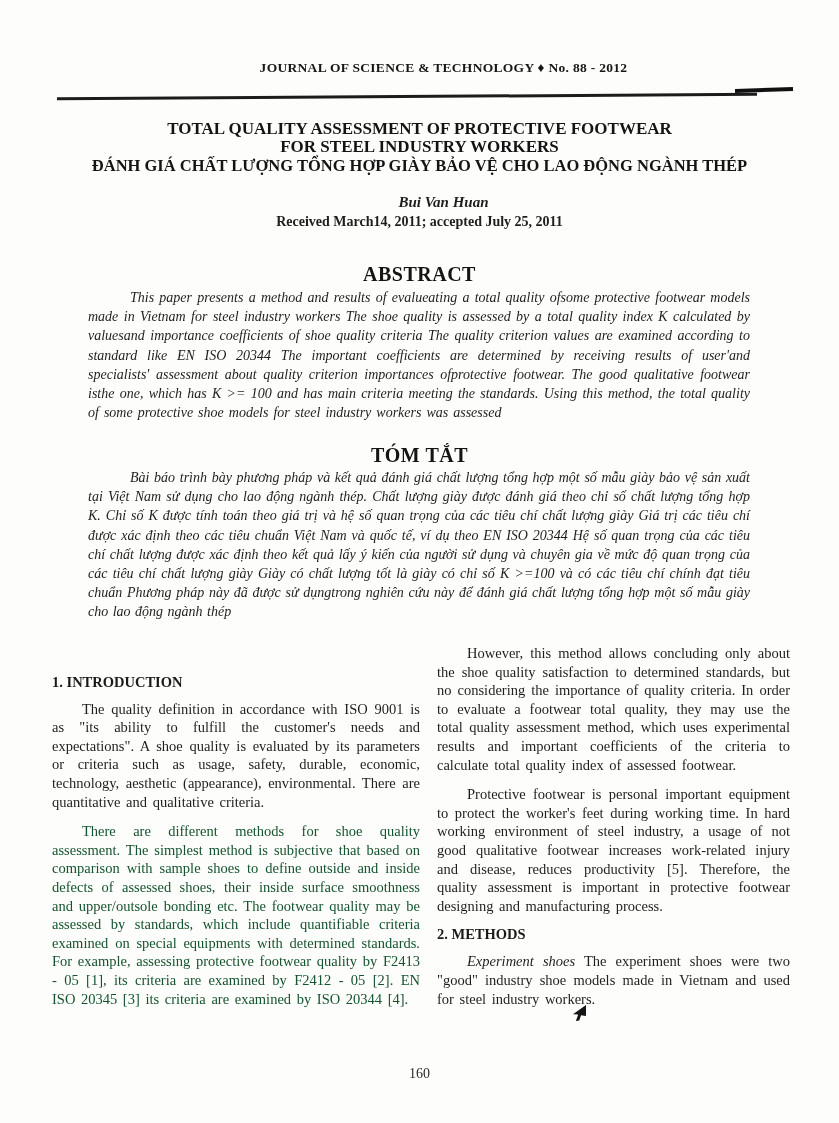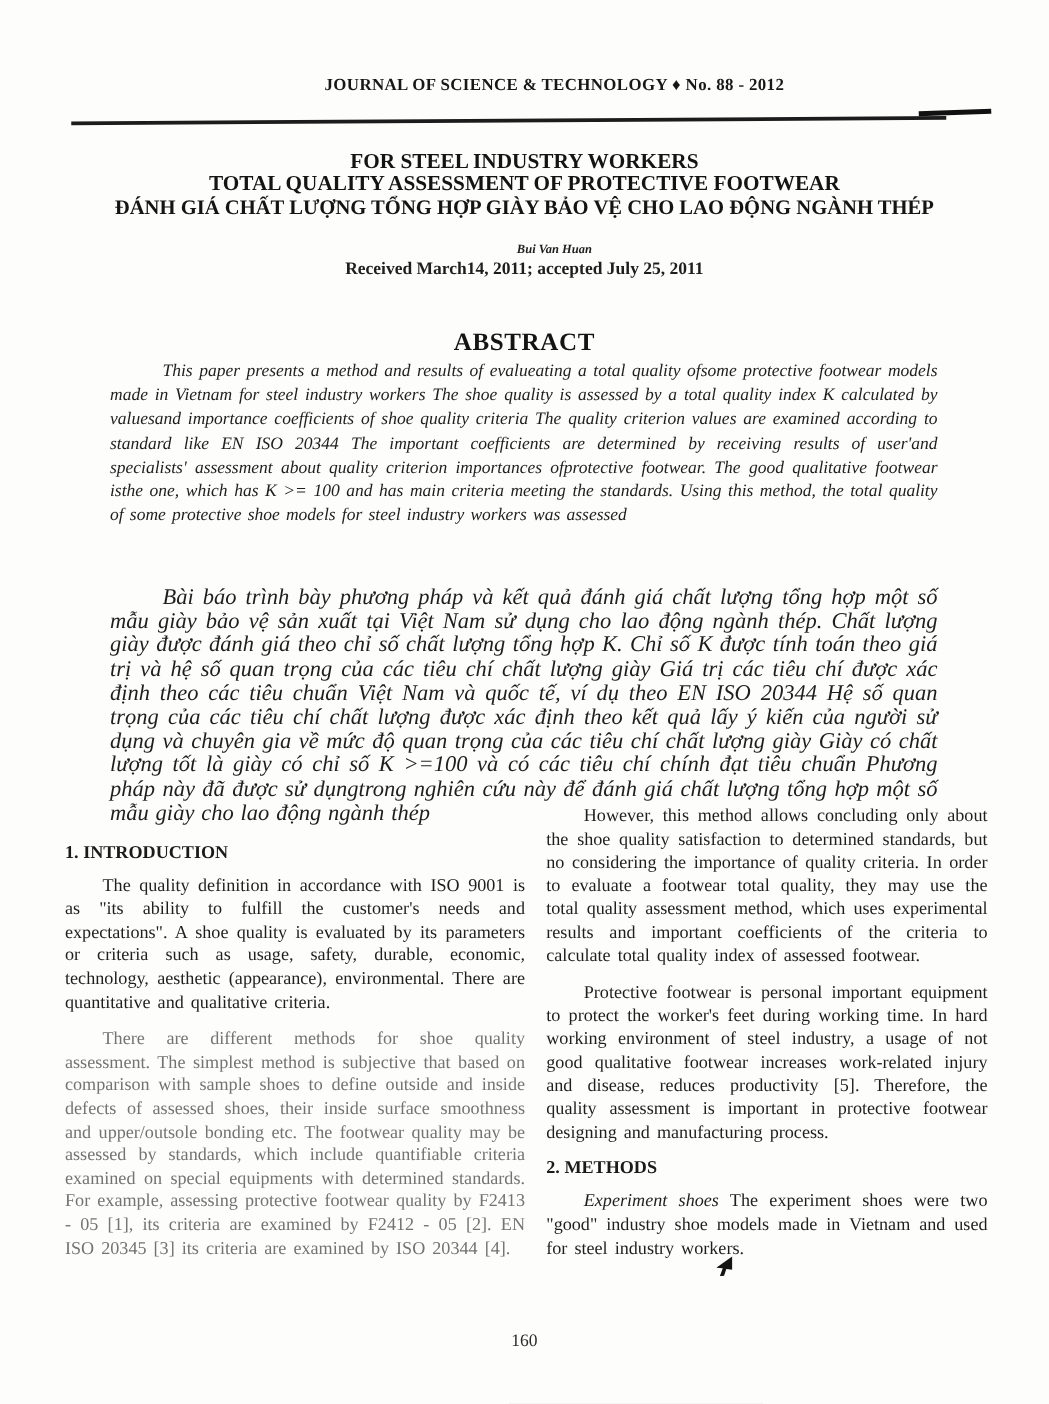--- a/index.html
+++ b/index.html
@@ -25,59 +25,59 @@
   .header-rule-end{
     position:absolute;top:88px;left:735px;width:58px;height:4px;
     background:#111;transform:rotate(-2deg);
   }
   
   .title-block{position:absolute;top:120px;left:0;width:100%;text-align:center;}
   .title-en{font-weight:bold;font-size:17px;line-height:17.5px;color:#141414;}
   .title-vi{font-weight:bold;font-size:16.5px;line-height:18px;margin-top:2px;color:#141414;}
   
   .author-block{position:absolute;top:194px;left:0;width:100%;text-align:center;}
-  .author-name{font-weight:bold;font-style:italic;font-size:10px;padding-left:48px;}
+  .author-name{font-weight:bold;font-style:italic;font-size:15px;padding-left:48px;}
   .author-affil{font-weight:bold;font-style:italic;font-size:14px;margin-top:3px;}
   .author-received{font-weight:bold;font-size:14px;margin-top:3px;}
   
   .section-heading{
     position:absolute;left:0;width:100%;text-align:center;
     font-weight:bold;font-size:20px;letter-spacing:.5px;color:#141414;
   }
   .abstract-heading{top:263px;}
   .abstract-text{
     position:absolute;top:288px;left:88px;width:662px;
     font-style:italic;font-size:14px;line-height:19.2px;
     text-align:justify;text-indent:42px;margin:0;word-spacing:1.5px;
   }
   .tomtat-heading{top:444px;}
   .tomtat-text{
     position:absolute;top:468px;left:88px;width:662px;
-    font-style:italic;font-size:18px;line-height:19.2px;
+    font-style:italic;font-size:14px;line-height:19.2px;
     text-align:justify;text-indent:42px;margin:0;word-spacing:1px;
   }
   
   .columns{
     position:absolute;top:644px;left:52px;width:738px;
     display:flex;gap:17px;align-items:flex-end;
   }
   .col{width:368px;}
   .col.right{width:353px;}
   .col-heading{
     font-weight:bold;font-size:14.5px;color:#1a1a1a;
     margin:0 0 9px 0;
   }
   .col p{
     margin:0 0 11px 0;
     font-size:14.5px;line-height:18.6px;
     text-align:justify;text-indent:30px;word-spacing:2px;
   }
   .col .methods-heading{margin:2px 0 9px 0;}
   .lead-italic{font-style:italic;}
-  .faded{color:#737373;}
+  .faded{color:#14532d;}
   
   .page-number{
     position:absolute;top:1066px;left:0;width:100%;
     text-align:center;font-size:14px;color:#2a2a2a;
   }
   
   .cursor-artifact{
     position:absolute;left:573px;top:1005px;width:13px;height:16px;
     background:#141414;
     clip-path:polygon(100% 0, 0 58%, 40% 60%, 22% 100%, 48% 97%, 62% 64%, 100% 68%);
@@ -86,33 +86,34 @@
 </head>
 <body>
 
 <div class="page">
 
   <div class="journal-header">JOURNAL OF SCIENCE &amp; TECHNOLOGY ♦ No. 88 - 2012</div>
   <div class="header-rule"></div>
   <div class="header-rule-end"></div>
 
   <div class="title-block">
+    <div class="title-en">TOTAL QUALITY ASSESSMENT OF PROTECTIVE FOOTWEAR</div>
     <div class="title-en">FOR STEEL INDUSTRY WORKERS</div>
-    <div class="title-en">TOTAL QUALITY ASSESSMENT OF PROTECTIVE FOOTWEAR</div>
     <div class="title-vi">ĐÁNH GIÁ CHẤT LƯỢNG TỔNG HỢP GIÀY BẢO VỆ CHO LAO ĐỘNG NGÀNH THÉP</div>
   </div>
 
   <div class="author-block">
     <div class="author-name">Bui Van Huan</div>
     <div class="author-received">Received March14, 2011; accepted July 25, 2011</div>
   </div>
 
   <div class="section-heading abstract-heading">ABSTRACT</div>
   <p class="abstract-text">This paper presents a method and results of evalueating a total quality ofsome protective footwear models made in Vietnam for steel industry workers The shoe quality is assessed by a total quality index K calculated by valuesand importance coefficients of shoe quality criteria The quality criterion values are examined according to standard like EN ISO 20344 The important coefficients are determined by receiving results of user'and specialists' assessment about quality criterion importances ofprotective footwear. The good qualitative footwear isthe one, which has K &gt;= 100 and has main criteria meeting the standards. Using this method, the total quality of some protective shoe models for steel industry workers was assessed</p>
 
+  <div class="section-heading tomtat-heading">TÓM TẮT</div>
   <p class="tomtat-text">Bài báo trình bày phương pháp và kết quả đánh giá chất lượng tổng hợp một số mẫu giày bảo vệ sản xuất tại Việt Nam sử dụng cho lao động ngành thép. Chất lượng giày được đánh giá theo chỉ số chất lượng tổng hợp K. Chỉ số K được tính toán theo giá trị và hệ số quan trọng của các tiêu chí chất lượng giày Giá trị các tiêu chí được xác định theo các tiêu chuẩn Việt Nam và quốc tế, ví dụ theo EN ISO 20344 Hệ số quan trọng của các tiêu chí chất lượng được xác định theo kết quả lấy ý kiến của người sử dụng và chuyên gia về mức độ quan trọng của các tiêu chí chất lượng giày Giày có chất lượng tốt là giày có chỉ số K &gt;=100 và có các tiêu chí chính đạt tiêu chuẩn Phương pháp này đã được sử dụngtrong nghiên cứu này để đánh giá chất lượng tổng hợp một số mẫu giày cho lao động ngành thép</p>
 
   <div class="columns">
     <div class="col left">
       <div class="col-heading">1. INTRODUCTION</div>
       <p>The quality definition in accordance with ISO 9001 is as "its ability to fulfill the customer's needs and expectations". A shoe quality is evaluated by its parameters or criteria such as usage, safety, durable, economic, technology, aesthetic (appearance), environmental. There are quantitative and qualitative criteria.</p>
       <p class="faded">There are different methods for shoe quality assessment. The simplest method is subjective that based on comparison with sample shoes to define outside and inside defects of assessed shoes, their inside surface smoothness and upper/outsole bonding etc. The footwear quality may be assessed by standards, which include quantifiable criteria examined on special equipments with determined standards. For example, assessing protective footwear quality by F2413 - 05 [1], its criteria are examined by F2412 - 05 [2]. EN ISO 20345 [3] its criteria are examined by ISO 20344 [4].</p>
     </div>
     <div class="col right">
       <p>However, this method allows concluding only about the shoe quality satisfaction to determined standards, but no considering the importance of quality criteria. In order to evaluate a footwear total quality, they may use the total quality assessment method, which uses experimental results and important coefficients of the criteria to calculate total quality index of assessed footwear.</p>

